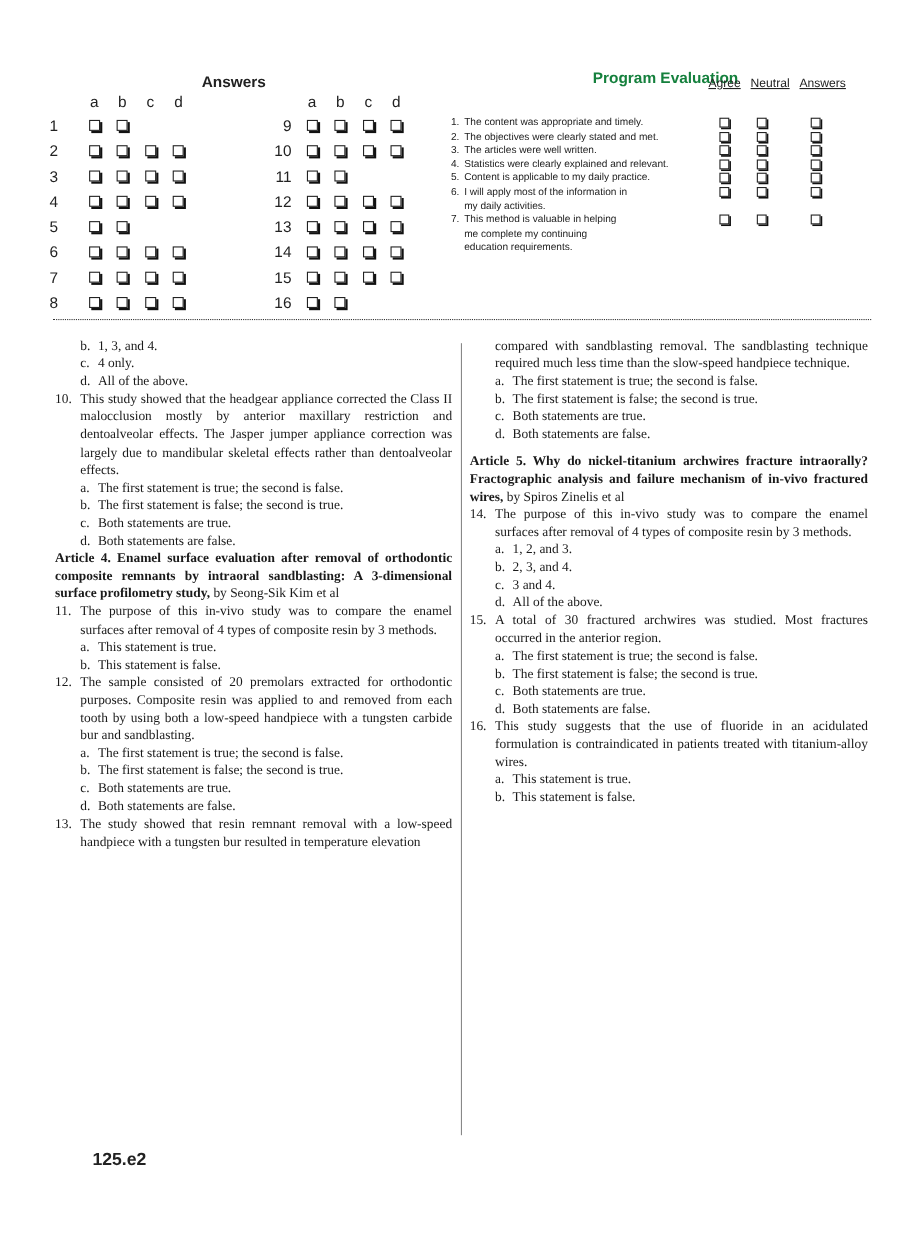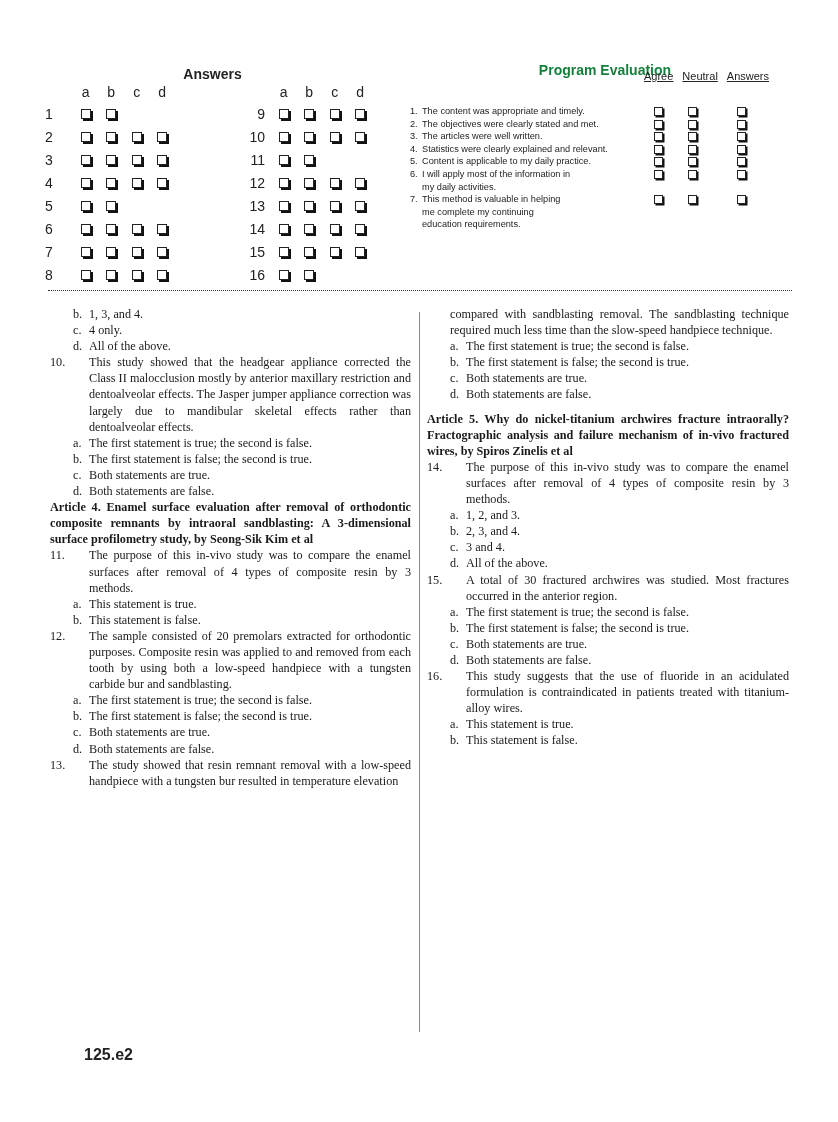--- a/index.html
+++ b/index.html
@@ -43,27 +43,27 @@
   .eval-boxes .c:first-child { width: 20px; margin-left: 0; }
 
   
   #separator { position: absolute; left: 48px; top: 290px; width: 744px; border-top: 1px dotted #333; }
   #col-divider { position: absolute; left: 419px; top: 312px; width: 0; height: 720px; border-left: 1.5px solid #888; }
 
   
   .col { position: absolute; top: 306px; font-size: 12.2px; line-height: 16.1px; color: #1a1a1a; text-align: justify; }
   #left-col { left: 50px; width: 361px; }
   #right-col { left: 427px; width: 362px; }
-  .q { display: flex; gap: 16px; }
+  .q { display: flex; }
   .q .num { width: 23px; flex-shrink: 0; }
   .q .txt { flex: 1; }
   .opt { display: flex; padding-left: 23px; text-align: left; }
   .opt .l { width: 16px; flex-shrink: 0; }
   .article { font-weight: bold; }
-  .article .by { font-weight: bold; }
+  .article .by { font-weight: normal; }
   .cont { padding-left: 23px; }
   .gap { height: 8px; }
 
   #page-number { position: absolute; left: 84px; top: 1046px; font-size: 16px; font-weight: bold; color: #222; }
 </style>
 </head>
 <body>
 
 <section id="answers" class="sans">
   <div class="title">Answers</div>

